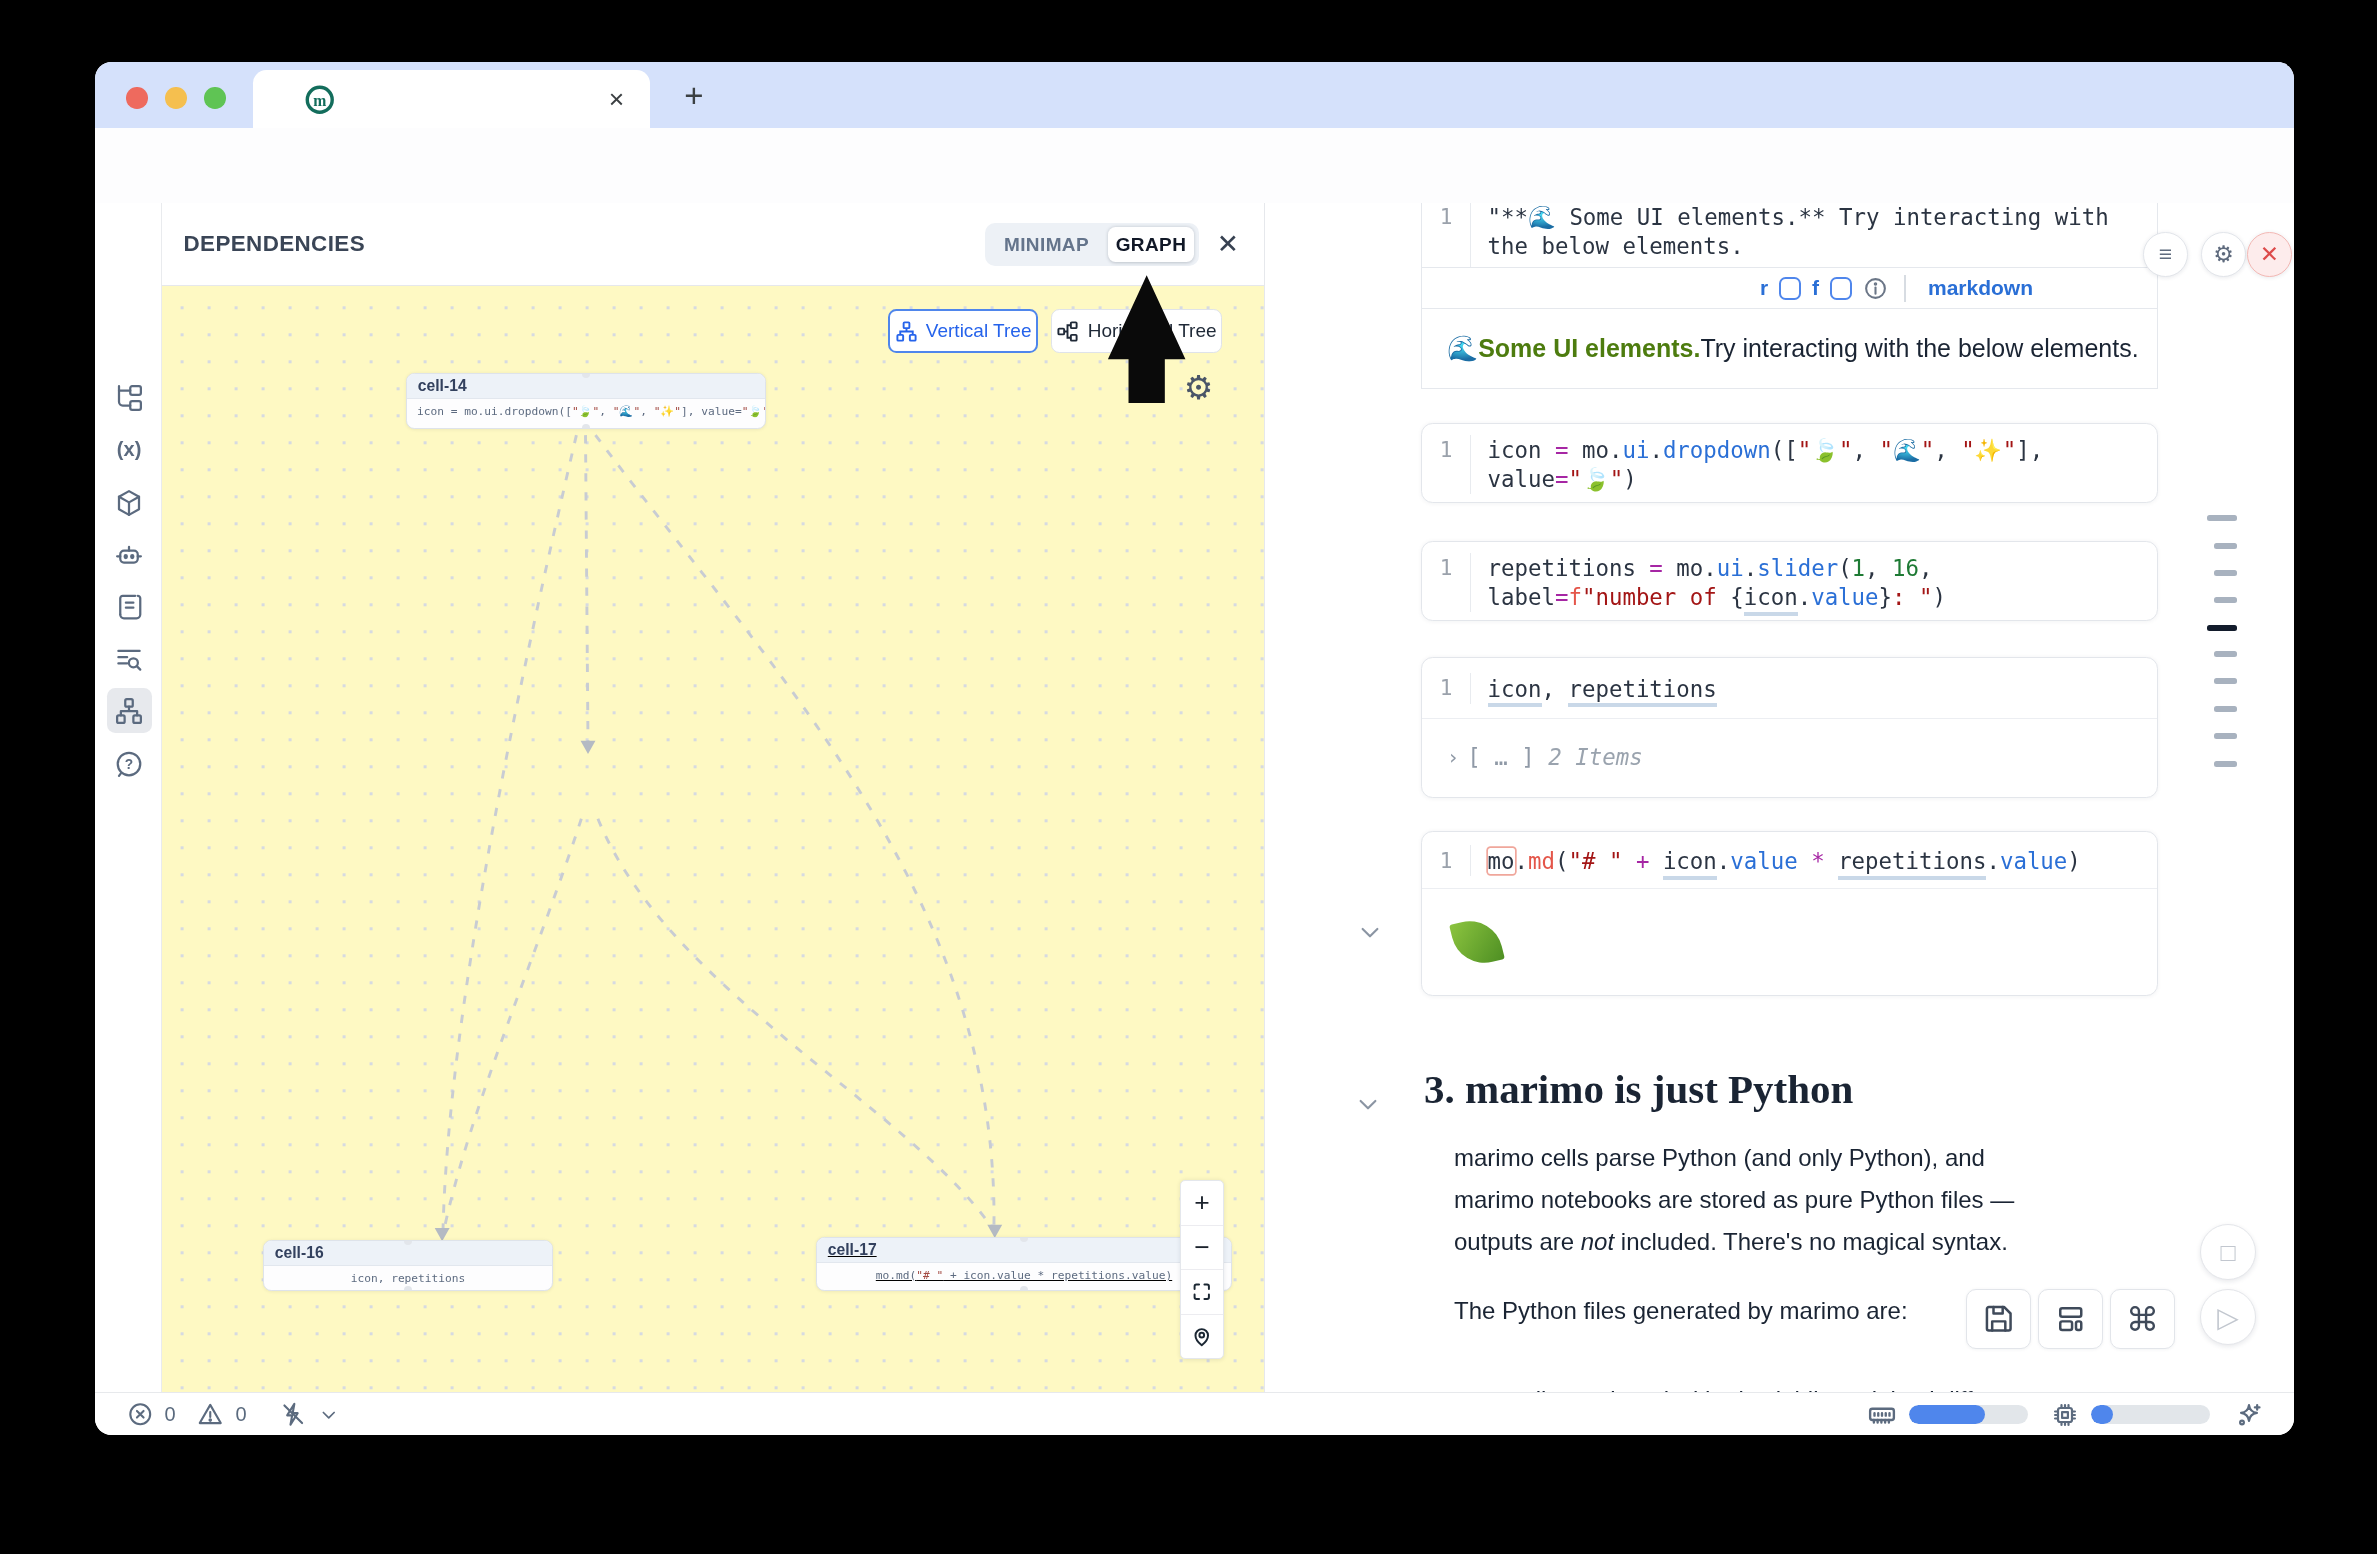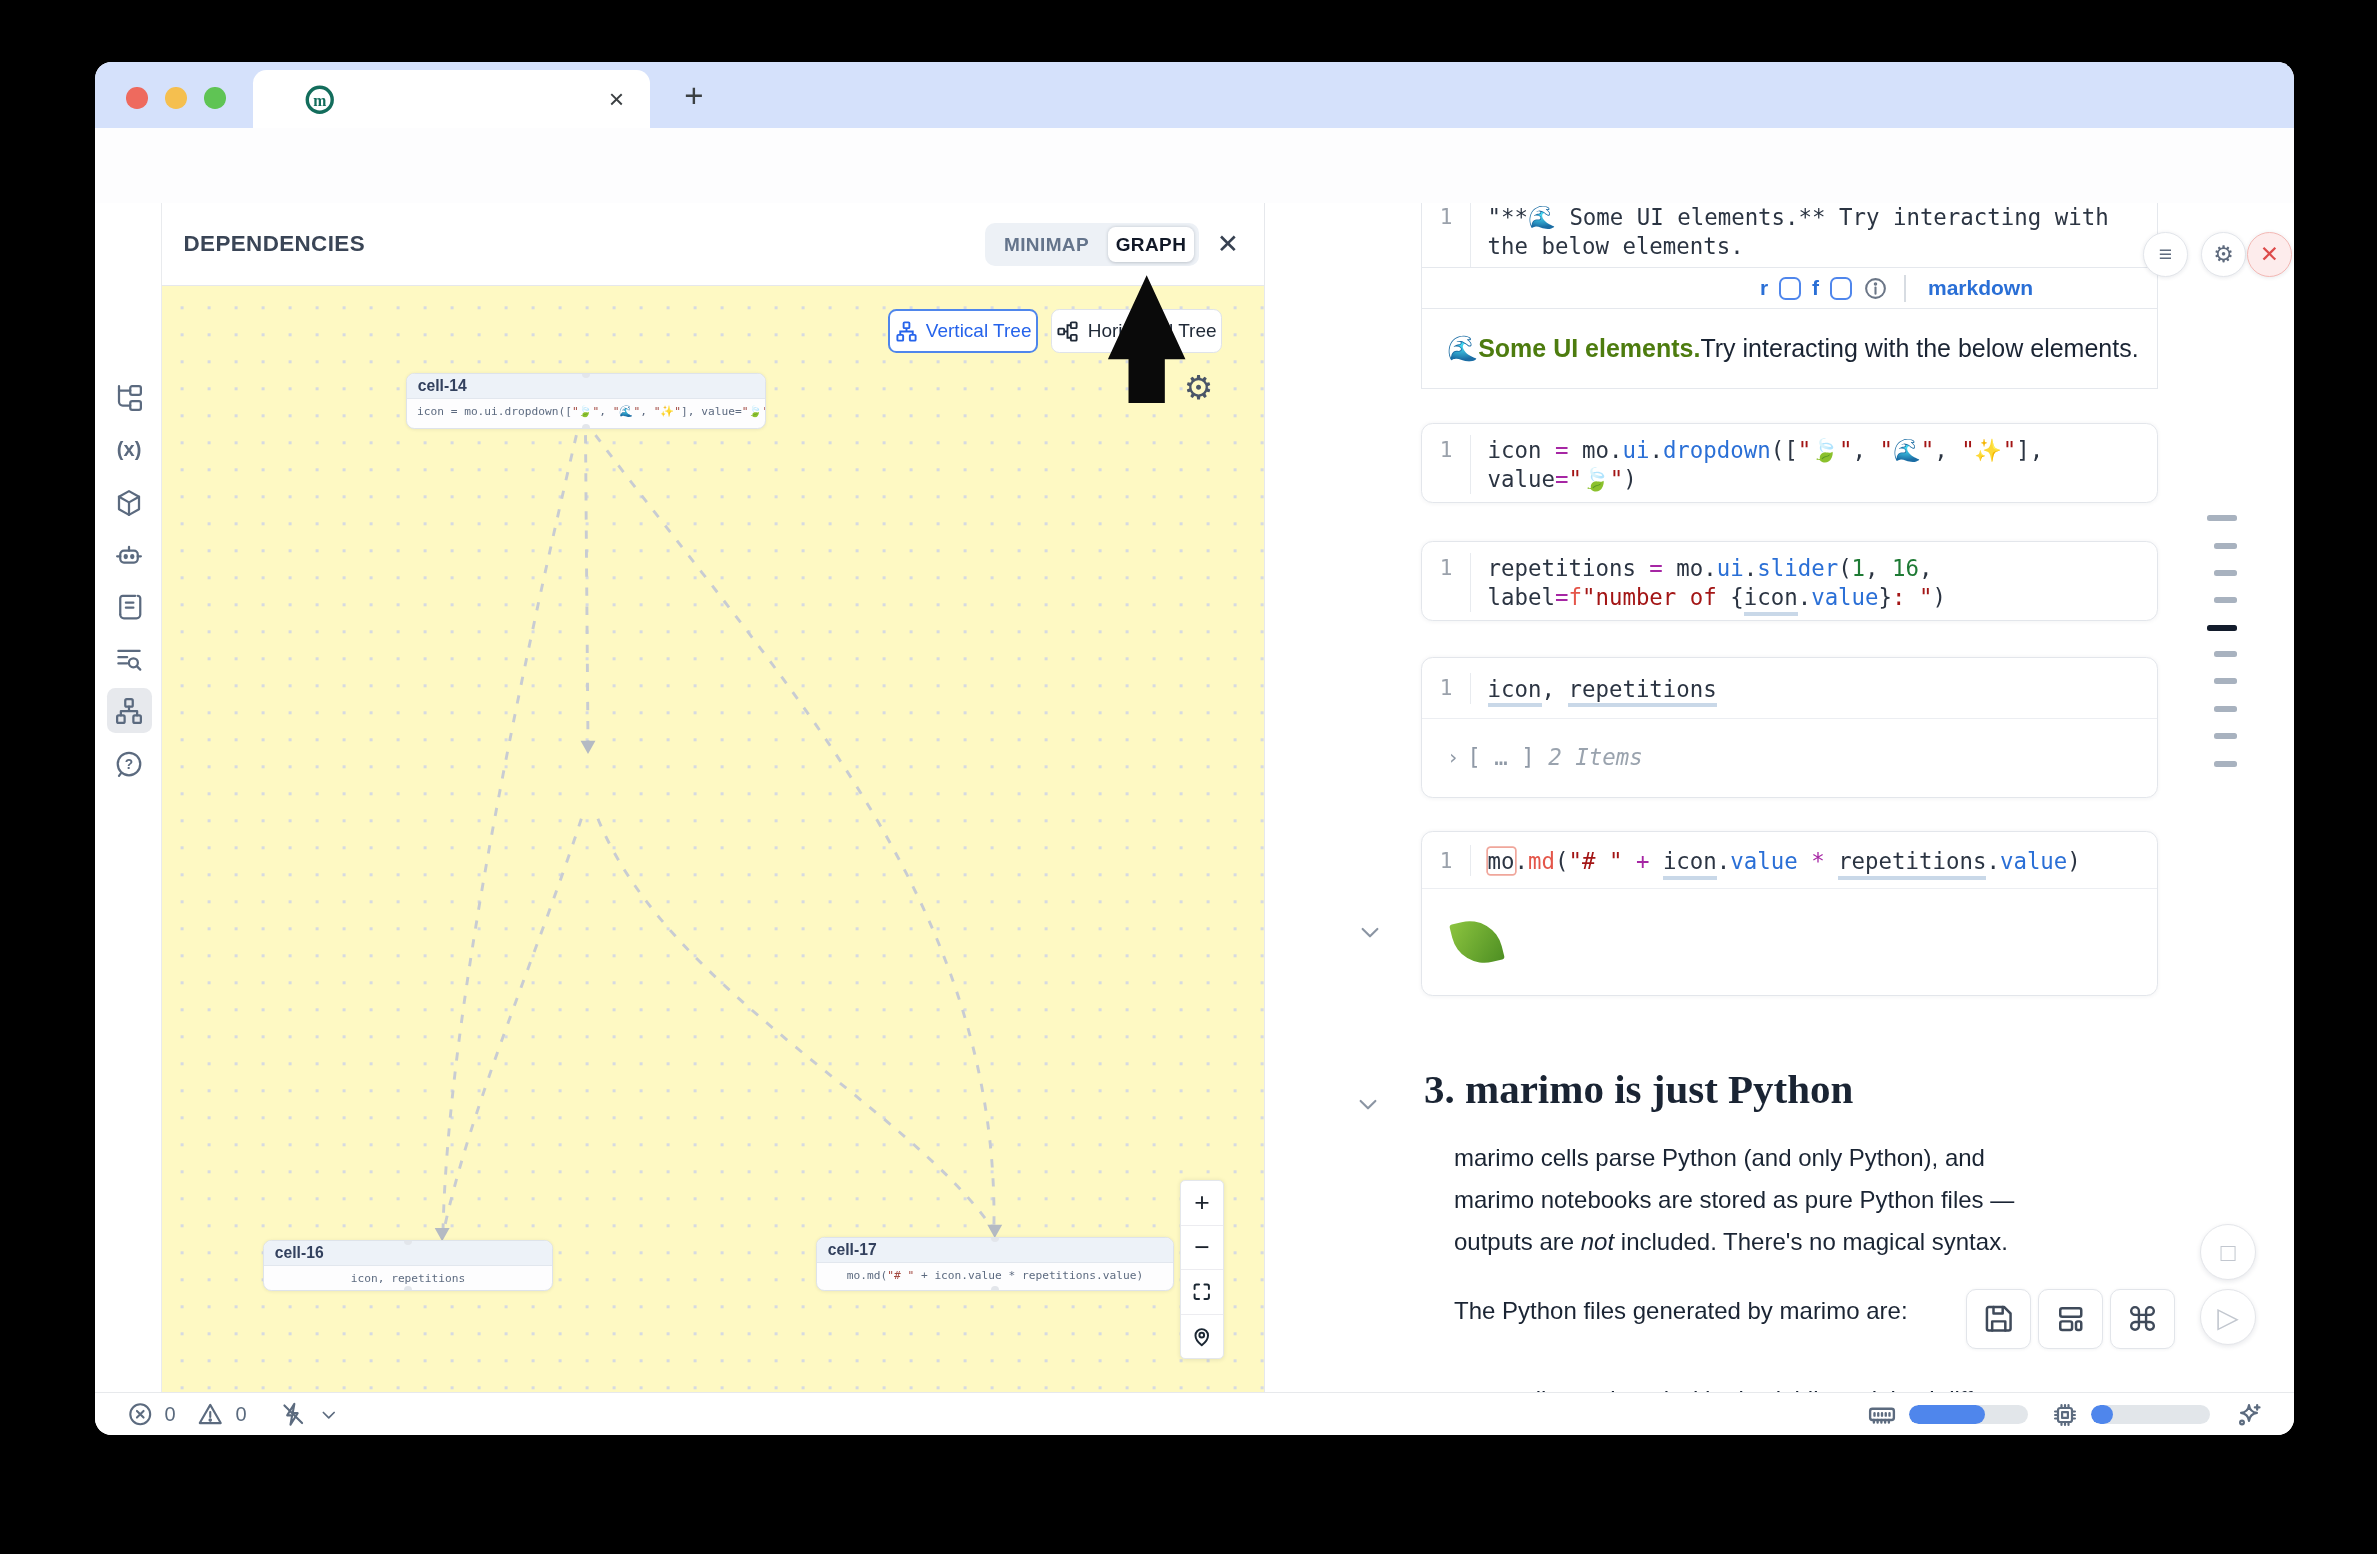--- a/index.html
+++ b/index.html
@@ -283,21 +283,21 @@
         <span class="gear-float">⚙</span>
 
         <div class="gnode" style="left:244px;top:87px;width:360px;height:56px;">
           <div class="gnode-h">cell-14</div>
           <div class="gnode-c mono"><span class="seg-nv">icon = mo.ui.dropdown([</span><span class="seg-nstr">"🍃"</span><span class="seg-nv">, </span><span class="seg-nstr">"🌊"</span><span class="seg-nv">, </span><span class="seg-nstr">"✨"</span><span class="seg-nv">], value=</span><span class="seg-nstr">"🍃"</span></div>
         </div>
         <div class="gnode" style="left:101px;top:954px;width:290px;height:51px;">
           <div class="gnode-h">cell-16</div>
           <div class="gnode-c mono"><span class="seg-nv">icon, repetitions</span></div>
         </div>
-        <div class="gnode" style="left:654px;top:951px;width:358px;height:54px;">
+        <div class="gnode" style="left:654px;top:951px;width:416px;height:54px;text-decoration:underline;">
           <div class="gnode-h">cell-17</div>
           <div class="gnode-c mono"><span class="seg-nv">mo.md(</span><span class="seg-nstr">"# "</span><span class="seg-nv"> + icon.value * repetitions.value)</span></div>
         </div>
 
         <div class="zoomctl">
           <span class="zbtn">+</span>
           <span class="zbtn">−</span>
           <span class="zbtn">
             <svg width="21.5" height="21.5" viewBox="0 0 24 24">
                 <path d="M4 9V6a2 2 0 0 1 2-2h3"></path>

